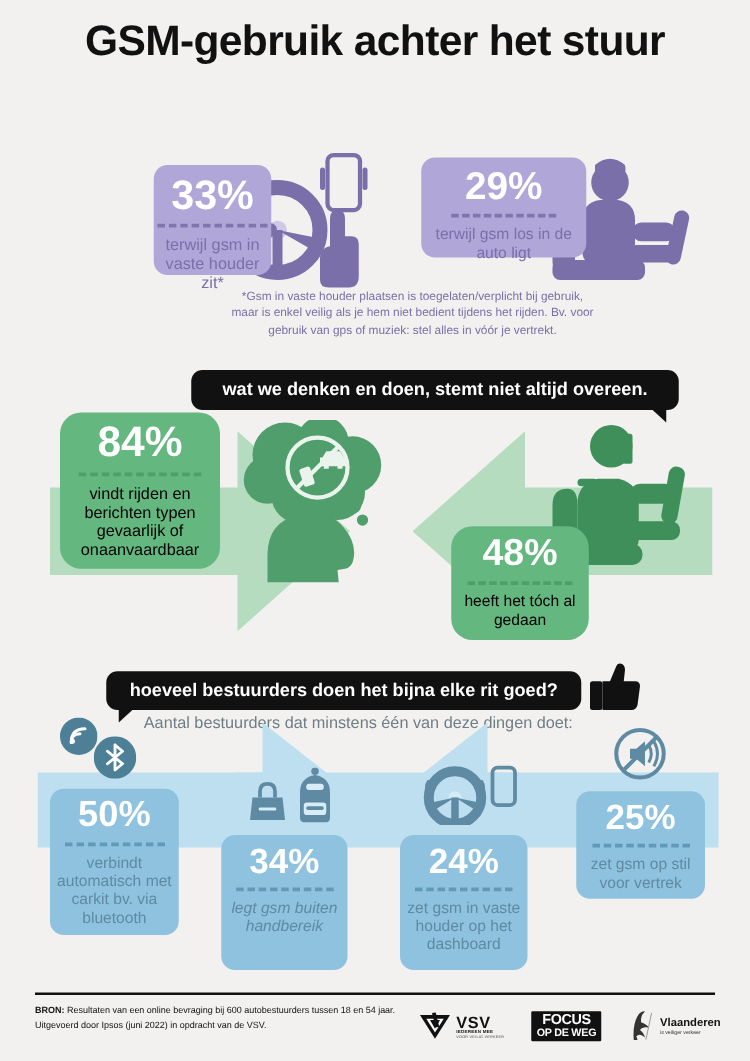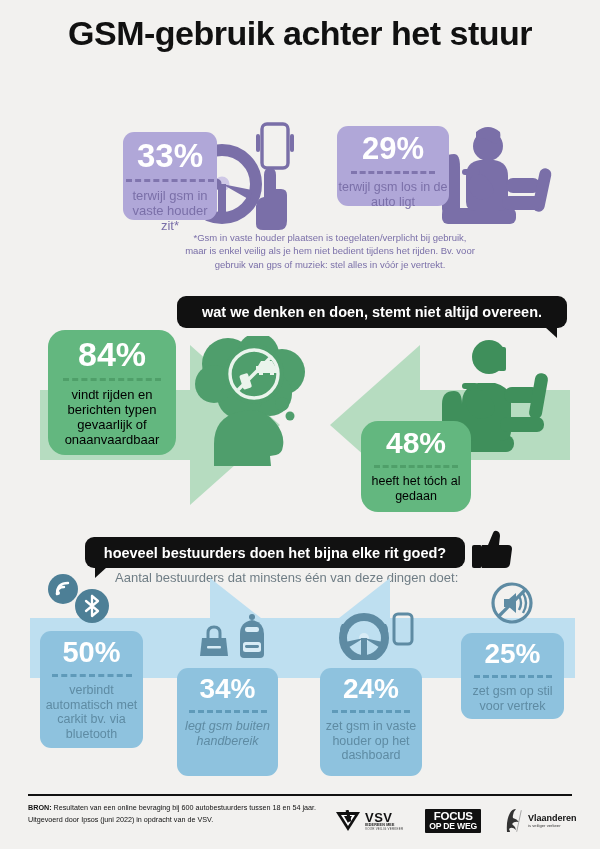--- a/index.html
+++ b/index.html
@@ -32,21 +32,21 @@
     z-index:30;
   }
   .bubble .tail{
     position:absolute;bottom:-10px;
     width:0;height:0;
     border-left:12px solid #111;
     border-bottom:11px solid transparent;
   }
   .bubble1{left:33px;top:77px;width:520px;height:34px;font-size:15.5px;}
   .bubble1 .tail{left:10px;}
-  .bubble2{left:177px;top:296px;width:390px;height:32px;font-size:14.5px;}
+  .bubble2{left:153px;top:296px;width:390px;height:32px;font-size:14.5px;}
   .bubble2 .tail{right:10px;border-left:none;border-right:12px solid #111;}
   .bubble3{left:85px;top:537px;width:380px;height:31px;font-size:14.5px;}
   .bubble3 .tail{left:10px;}
 
   .thumb{
     position:absolute;left:470px;top:529px;width:42px;height:40px;z-index:31;
   }
 
   
   .card{
@@ -74,21 +74,21 @@
   .blue{background:#8ec2de;}
   .blue .dash{border-top-color:#5f9ab9;}
   .blue .lbl{color:#5e8ba3;}
 
   
   #c33{left:75px;top:132px;width:94px;height:88px;margin-left:48px;}
   #c33 .pct{font-size:33px;}
   #c33 .lbl{font-size:13px;}
   #c33 .dash{width:88px;}
 
-  #c29{left:337px;top:126px;width:112px;height:80px;}
+  #c29{left:337px;top:126px;width:132px;height:80px;}
   #c29 .pct{font-size:31px;}
   #c29 .lbl{font-size:12.5px;}
   #c29 .dash{width:84px;}
 
   #c84{left:48px;top:330px;width:128px;height:125px;}
   #c84 .pct{font-size:34px;}
   #c84 .lbl{font-size:13px;}
   #c84 .dash{width:98px;}
 
   #c48{left:361px;top:421px;width:110px;height:91px;}

